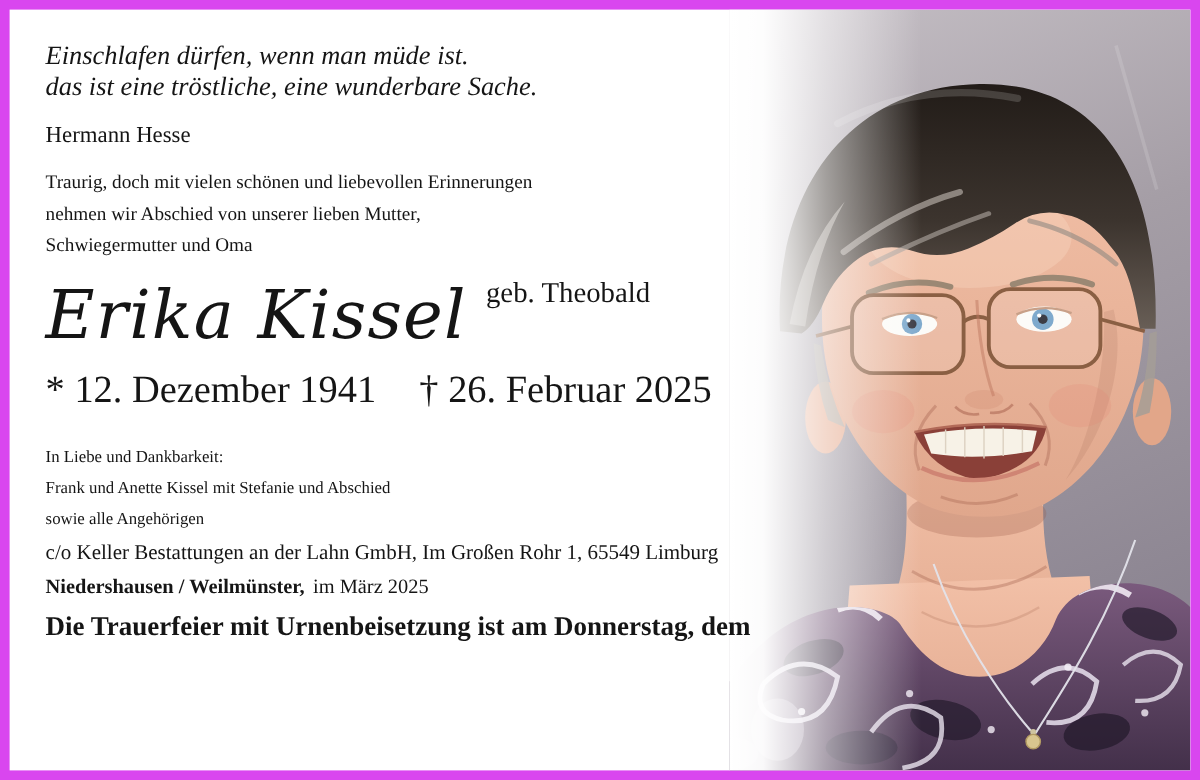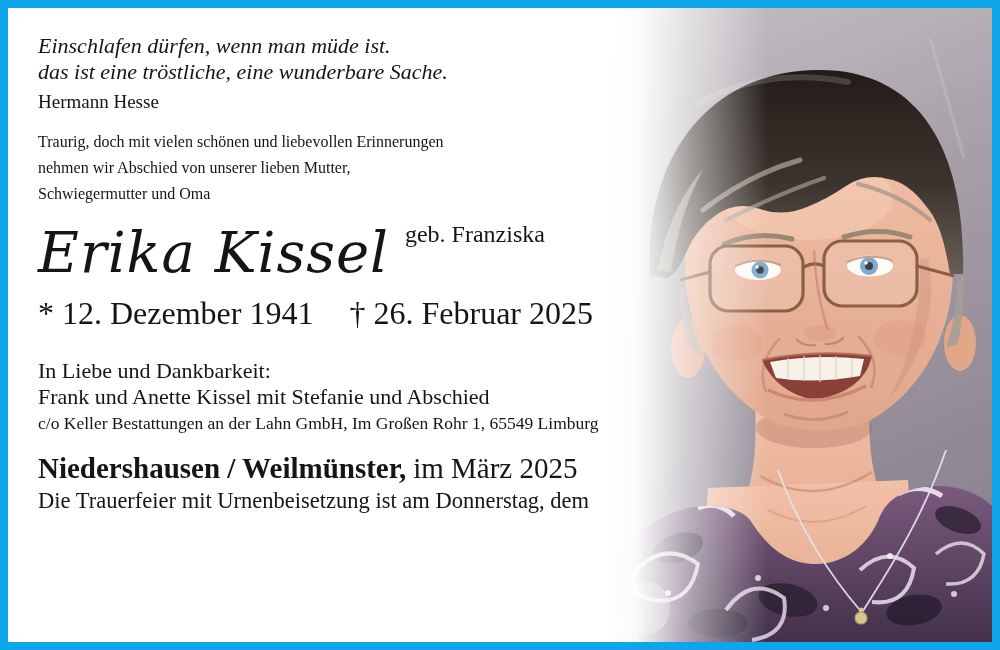--- a/index.html
+++ b/index.html
@@ -1,20 +1,20 @@
 <!DOCTYPE html>
 <html><head>
 <meta charset="utf-8">
 <style>
   html, body { margin: 0; padding: 0; background: #ffffff; }
   .ad {
     position: relative;
     width: 1000px; height: 650px;
     box-sizing: border-box;
-    border: 8px solid #0ea5e9;
+    border: 8px solid #d946ef;
     background: #ffffff;
     overflow: hidden;
     font-family: "Liberation Serif", "DejaVu Serif", serif;
     color: #151515;
   }
   .photo {
     position: absolute; top: 0; right: 0;
     width: 384px; height: 634px;
     z-index: 1;
   }
@@ -24,38 +24,38 @@
     position: absolute; top: 0; left: 0; right: 0; bottom: 0;
     background: linear-gradient(to right, #ffffff 0px, rgba(255,255,255,0.97) 28px, rgba(255,255,255,0.55) 80px, rgba(255,255,255,0) 160px);
     pointer-events: none;
   }
   .text-col {
     position: absolute; top: 0; left: 30px;
     width: 610px; z-index: 2;
     display: flex; flex-direction: column; align-items: flex-start;
   }
   .quote { margin-top: 25px; font-style: italic; font-size: 22px; line-height: 25.5px; }
-  .quote-author { margin-top: 7px; font-size: 19px; line-height: 22px; }
+  .quote-author { margin-top: 18px; font-size: 19px; line-height: 22px; }
   .intro { margin-top: 16px; font-size: 16px; line-height: 26px; }
   .name-row { margin-top: 14px; display: flex; align-items: flex-start; }
   .name {
     font-family: "DejaVu Serif", "Liberation Serif", serif;
     font-style: italic; font-size: 56px; line-height: 64px;
     letter-spacing: 1px;
   }
   .maiden { margin-left: 16px; font-size: 24px; }
   .dates { margin-top: 14px; font-size: 32px; line-height: 28px; }
   .death { margin-left: 28px; }
-  .mourners { margin-top: 31px; font-size: 22px; line-height: 26px; }
+  .mourners { margin-top: 31px; font-size: 14px; line-height: 26px; }
   .condolence-label { margin-top: 27px; font-size: 22.5px; line-height: 26px; }
   .condolence-address { margin-top: 3px; font-size: 17.5px; line-height: 20px; }
-  .place-date { margin-top: 22px; font-size: 29px; line-height: 26px; }
+  .place-date { margin-top: 6px; font-size: 17px; line-height: 26px; }
   .place-bold { font-weight: bold; }
   .place-rest { margin-left: 7px; }
-  .funeral { margin-top: 6px; font-size: 22.5px; line-height: 27px; }
+  .funeral { margin-top: 6px; font-size: 22.5px; line-height: 27px; font-weight: bold; }
 </style>
 </head>
 <body>
 
 <div class="ad">
 
   <div class="photo">
     <svg viewBox="0 0 384 634" preserveAspectRatio="none">
       <defs>
         <linearGradient id="bg" x1="0" y1="0" x2="0.25" y2="1">
@@ -182,31 +182,32 @@
     <div class="quote-author">Hermann Hesse</div>
 
     <div class="intro">
       <div>Traurig, doch mit vielen schönen und liebevollen Erinnerungen</div>
       <div>nehmen wir Abschied von unserer lieben Mutter,</div>
       <div>Schwiegermutter und Oma</div>
     </div>
 
     <div class="name-row">
       <span class="name">Erika Kissel</span>
-      <span class="maiden">geb. Franziska</span>
+      <span class="maiden">geb. Theobald</span>
     </div>
 
     <div class="dates">
       <span class="birth">* 12. Dezember 1941</span>
       <span class="death">† 26. Februar 2025</span>
     </div>
 
     <div class="mourners">
       <div>In Liebe und Dankbarkeit:</div>
       <div>Frank und Anette Kissel mit Stefanie und Abschied</div>
+      <div>sowie alle Angehörigen</div>
     </div>
 
     <div class="condolence-address">c/o Keller Bestattungen an der Lahn GmbH, Im Großen Rohr 1, 65549 Limburg</div>
 
     <div class="place-date">
       <span class="place-bold">Niedershausen / Weilmünster,</span><span class="place-rest">im März 2025</span>
     </div>
 
     <div class="funeral">
       <div>Die Trauerfeier mit Urnenbeisetzung ist am Donnerstag, dem</div>

